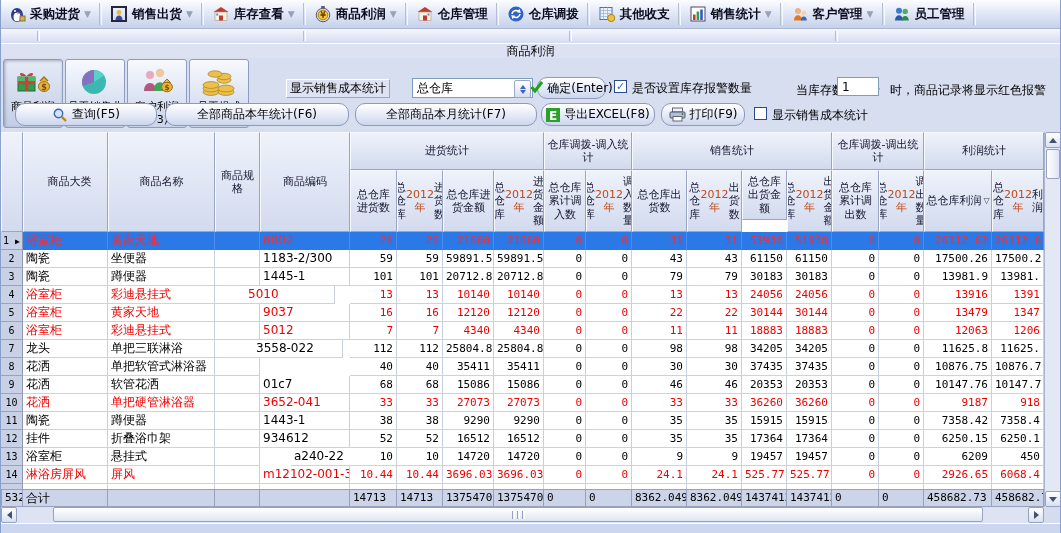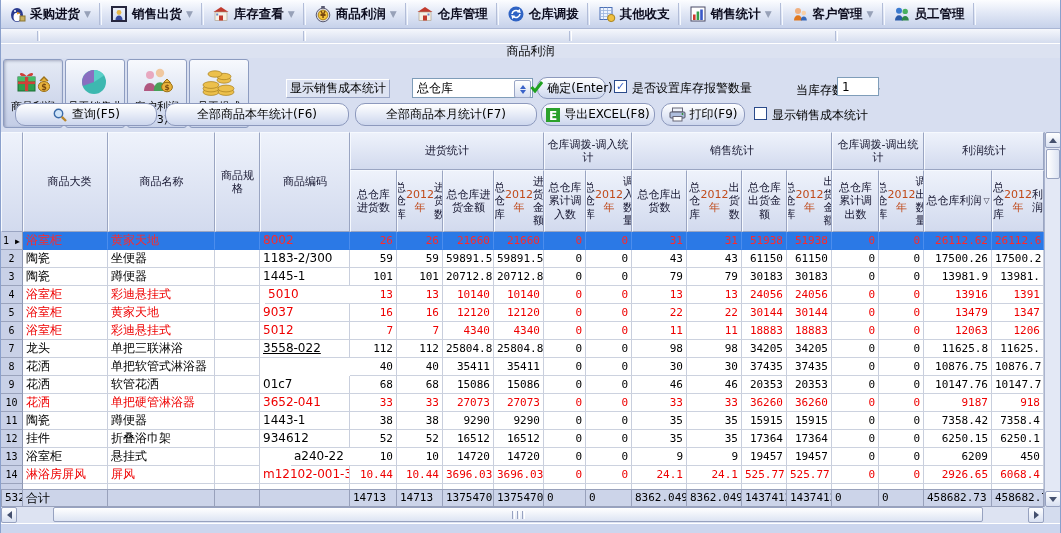--- a/index.html
+++ b/index.html
@@ -308,20 +308,21 @@
       <span class="icsm"><svg width="13" height="13">
             <path d="M1.5 7 L5 11 L12 2" stroke="#1fa11f" stroke-width="3" fill="none"></path>
           </svg></span>
       <span>确定(Enter)</span>
     </div>
 
     <div class="checkbox" style="left:613px;top:22px;">✓</div>
     <div class="plabel" style="left:631px;top:22px;">是否设置库存报警数量</div>
     <div class="plabel" style="left:747px;top:24px;margin-left:48px;">当库存数量小于</div>
     <input class="tinput" value="1" style="">
+    <div class="plabel" style="left:889px;top:24px;">时，商品记录将显示红色报警</div>
 
     <div>
         <div class="btn" style="position: absolute; top: 45px; height: 23px; left: 14px; width: 142px;">
           <span class="ic" style="display: inline-flex;">
             <svg width="16" height="16">
               <circle cx="6.5" cy="6.5" r="4.2" fill="#cfe4f8" stroke="#3a6aa8" stroke-width="1.4"></circle>
               <line x1="9.8" y1="9.8" x2="14" y2="14" stroke="#b8862c" stroke-width="2.4"></line>
             </svg>
           </span>
           <span>查询(F5)</span>
@@ -368,21 +369,21 @@
         <div class="hcell" style="left: 349px; top: 38px; width: 47px; height: 62px;">总仓库进货数</div>
         <div class="hcell" style="left: 396px; top: 38px; width: 46px; height: 62px;">总仓库<span class="yr">2012年</span>进货数</div>
         <div class="hcell" style="left: 442px; top: 38px; width: 51px; height: 62px;">总仓库进货金额</div>
         <div class="hcell" style="left: 493px; top: 38px; width: 50px; height: 62px;">总仓库<span class="yr">2012年</span>进货金额</div>
         <div class="hcell" style="left: 543px; top: 0px; width: 88px; height: 38px;">仓库调拨-调入统计</div>
         <div class="hcell" style="left: 543px; top: 38px; width: 42px; height: 62px;">总仓库累计调入数</div>
         <div class="hcell" style="left: 585px; top: 38px; width: 46px; height: 62px;">总仓库<span class="yr">2012年</span>调入数量</div>
         <div class="hcell" style="left: 631px; top: 0px; width: 200px; height: 38px;">销售统计</div>
         <div class="hcell" style="left: 631px; top: 38px; width: 55px; height: 62px;">总仓库出货数</div>
         <div class="hcell" style="left: 686px; top: 38px; width: 55px; height: 62px;">总仓库<span class="yr">2012年</span>出货数</div>
-        <div class="hcell" style="left: 741px; top: 38px; width: 45px; height: 62px;">总仓库出货金额</div>
+        <div class="hcell" style="left: 741px; top: 38px; width: 45px; height: 50px;">总仓库出货金额</div>
         <div class="hcell" style="left: 786px; top: 38px; width: 45px; height: 62px;">总仓库<span class="yr">2012年</span>出货金额</div>
         <div class="hcell" style="left: 831px; top: 0px; width: 92px; height: 38px;">仓库调拨-调出统计</div>
         <div class="hcell" style="left: 831px; top: 38px; width: 47px; height: 62px;">总仓库累计调出数</div>
         <div class="hcell" style="left: 878px; top: 38px; width: 45px; height: 62px;">总仓库<span class="yr">2012年</span>调出数量</div>
         <div class="hcell" style="left: 923px; top: 0px; width: 120px; height: 38px;">利润统计</div>
         <div class="hcell" style="left: 923px; top: 38px; width: 68px; height: 62px;">总仓库利润<span class="sortglyph">▽</span></div>
         <div class="hcell" style="left: 991px; top: 38px; width: 52px; height: 62px;">总仓库<span class="yr">2012年</span>利润</div>
       </div>
     <div>
         <div class="row alert selected" style="top: 100px;">
@@ -446,21 +447,21 @@
           <div class="cell num" style="left: 831px; width: 47px;">0</div>
           <div class="cell num" style="left: 878px; width: 45px;">0</div>
           <div class="cell num" style="left: 923px; width: 68px;">13981.9</div>
           <div class="cell num" style="left: 991px; width: 52px;">13981.</div>
         </div>
         <div class="row alert" style="top: 154px;">
           <div class="cell rn" style="left: 0px; width: 22px;">4</div>
           <div class="cell txt" style="left: 22px; width: 85px;">浴室柜</div>
           <div class="cell txt" style="left: 107px; width: 107px;">彩迪悬挂式</div>
           <div class="cell txt" style="left: 214px; width: 45px;"></div>
-          <div class="cell txt" style="left: 264px; width: 90px;">5010</div>
+          <div class="cell txt" style="left: 244px; width: 90px;">5010</div>
           <div class="cell num" style="left: 349px; width: 47px;">13</div>
           <div class="cell num" style="left: 396px; width: 46px;">13</div>
           <div class="cell num" style="left: 442px; width: 51px;">10140</div>
           <div class="cell num" style="left: 493px; width: 50px;">10140</div>
           <div class="cell num" style="left: 543px; width: 42px;">0</div>
           <div class="cell num" style="left: 585px; width: 46px;">0</div>
           <div class="cell num" style="left: 631px; width: 55px;">13</div>
           <div class="cell num" style="left: 686px; width: 55px;">13</div>
           <div class="cell num" style="left: 741px; width: 45px;">24056</div>
           <div class="cell num" style="left: 786px; width: 45px;">24056</div>
@@ -509,21 +510,21 @@
           <div class="cell num" style="left: 831px; width: 47px;">0</div>
           <div class="cell num" style="left: 878px; width: 45px;">0</div>
           <div class="cell num" style="left: 923px; width: 68px;">12063</div>
           <div class="cell num" style="left: 991px; width: 52px;">1206</div>
         </div>
         <div class="row" style="top: 208px;">
           <div class="cell rn" style="left: 0px; width: 22px;">7</div>
           <div class="cell txt" style="left: 22px; width: 85px;">龙头</div>
           <div class="cell txt" style="left: 107px; width: 107px;">单把三联淋浴</div>
           <div class="cell txt" style="left: 214px; width: 45px;"></div>
-          <div class="cell txt" style="left: 259px; width: 90px; text-decoration: underline;">3558-022</div>
+          <div class="cell txt" style="left: 252px; width: 90px;">3558-022</div>
           <div class="cell num" style="left: 349px; width: 47px;">112</div>
           <div class="cell num" style="left: 396px; width: 46px;">112</div>
           <div class="cell num" style="left: 442px; width: 51px;">25804.8</div>
           <div class="cell num" style="left: 493px; width: 50px;">25804.8</div>
           <div class="cell num" style="left: 543px; width: 42px;">0</div>
           <div class="cell num" style="left: 585px; width: 46px;">0</div>
           <div class="cell num" style="left: 631px; width: 55px;">98</div>
           <div class="cell num" style="left: 686px; width: 55px;">98</div>
           <div class="cell num" style="left: 741px; width: 45px;">34205</div>
           <div class="cell num" style="left: 786px; width: 45px;">34205</div>

